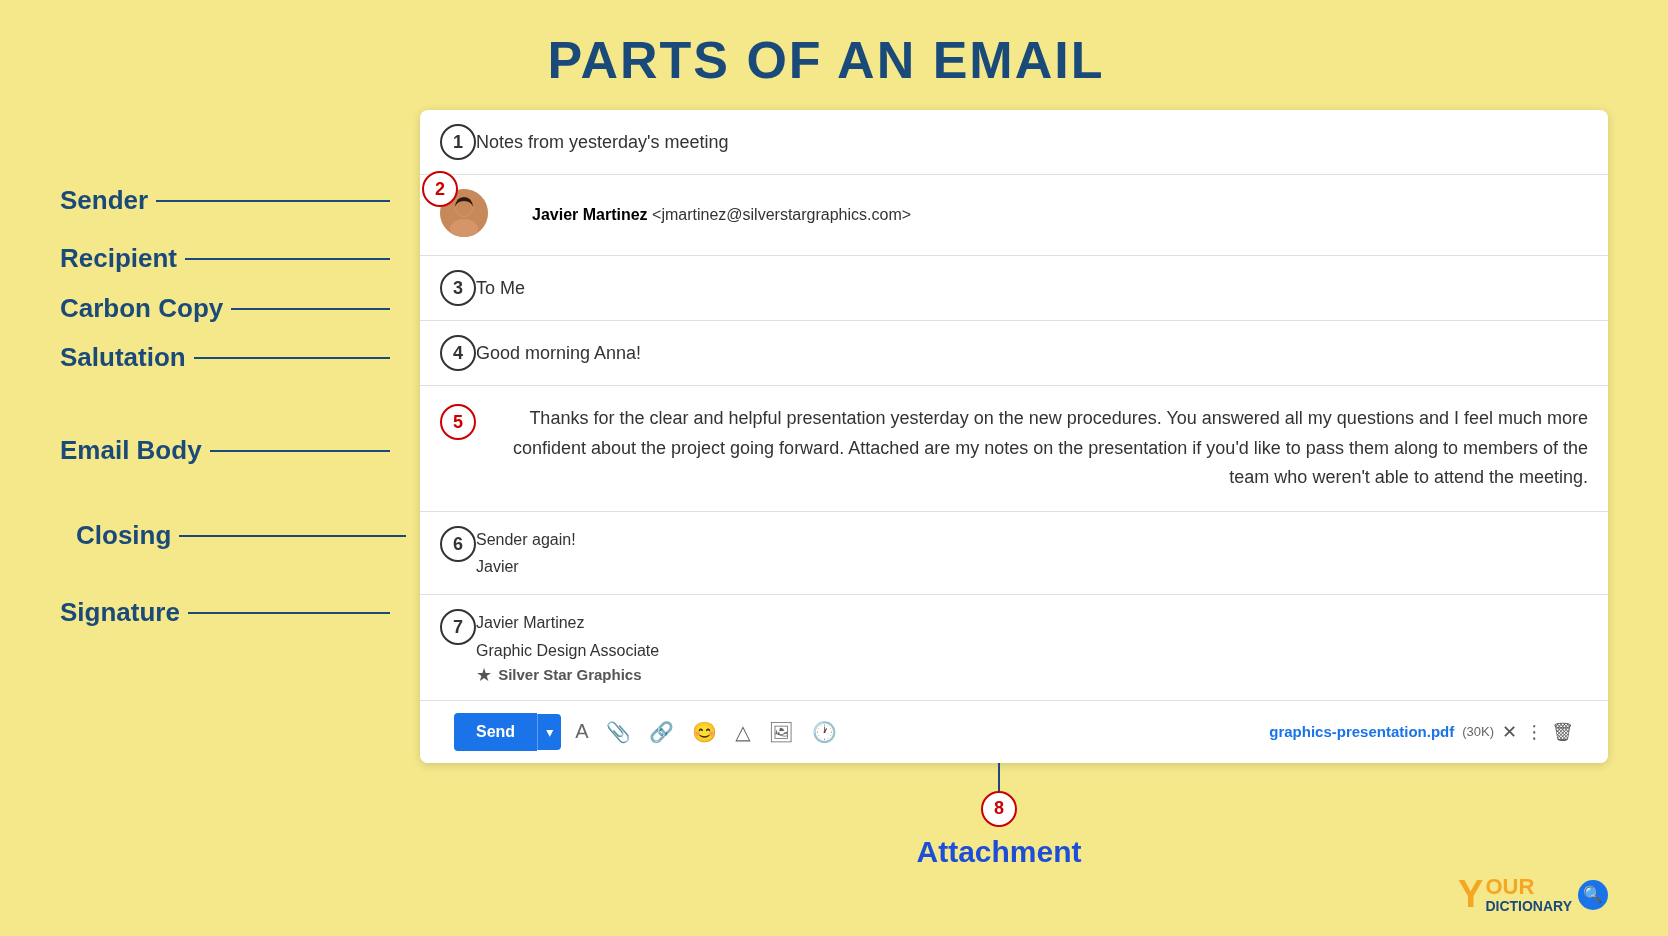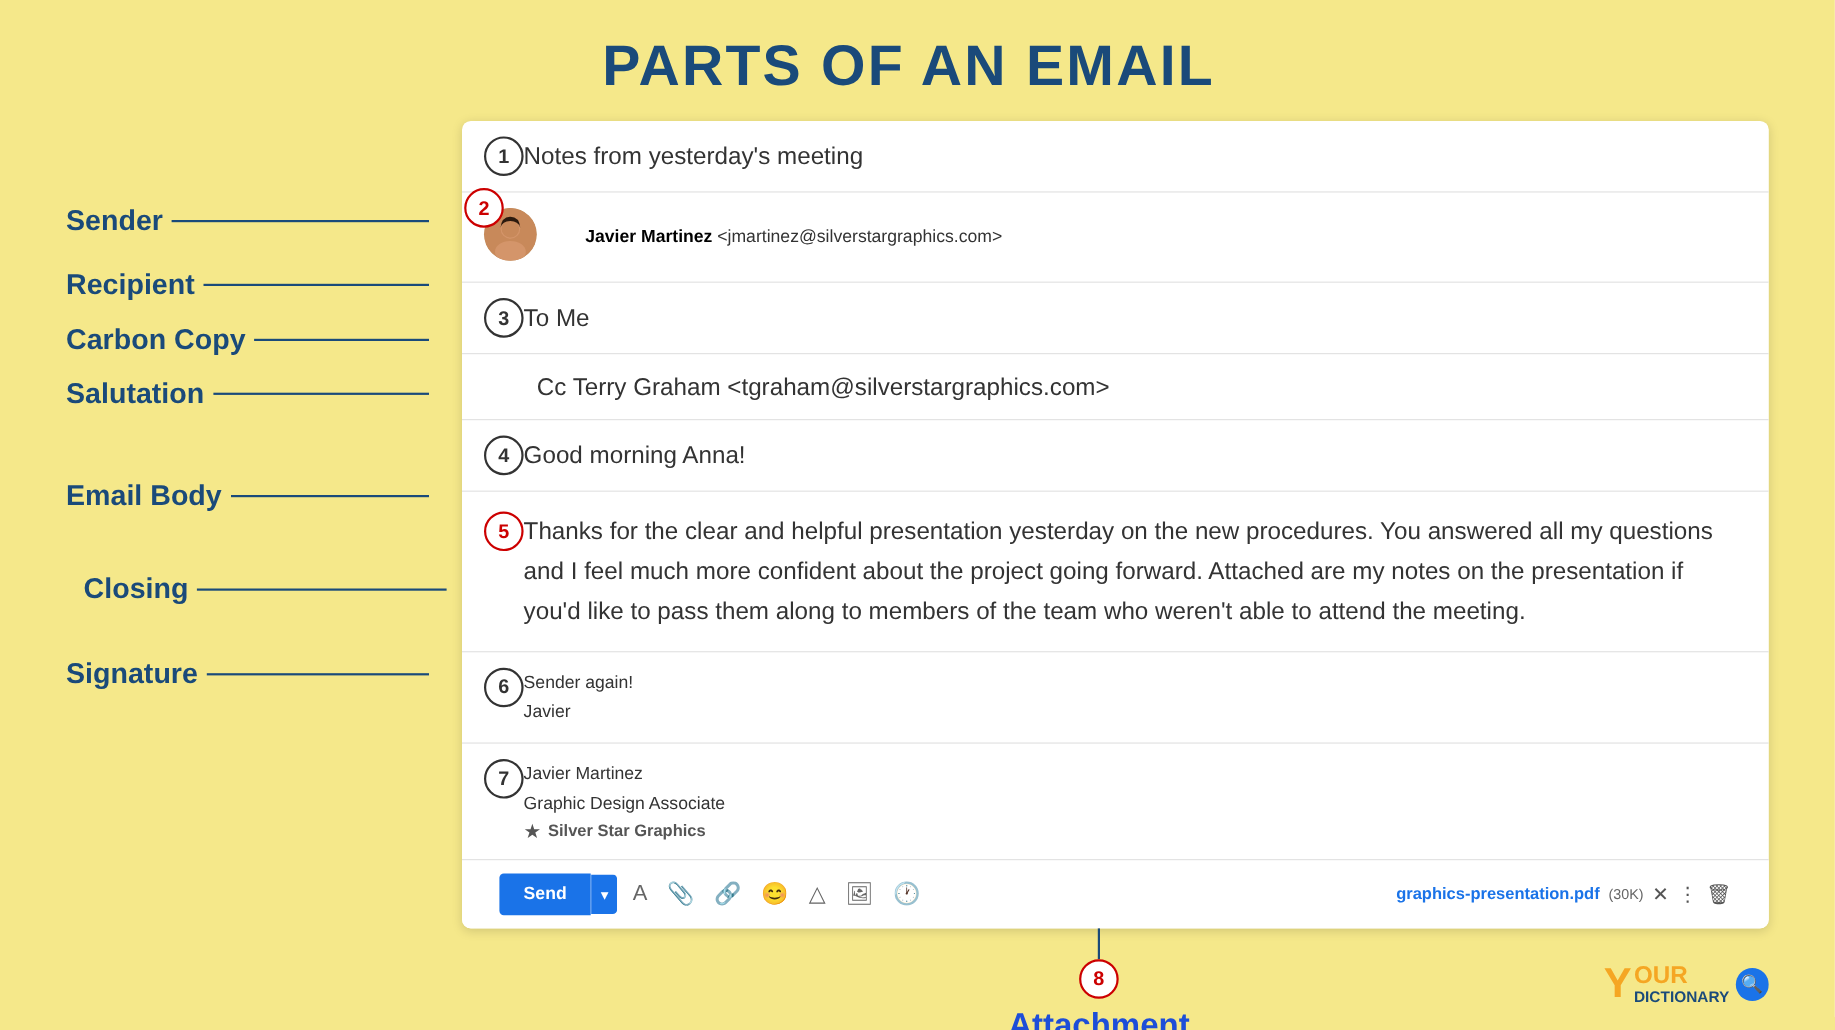--- a/index.html
+++ b/index.html
@@ -61,22 +61,23 @@
       flex-shrink: 0;
       margin-right: 12px;
       background: #c8a882;
       display: flex;
       align-items: center;
       justify-content: center;
       position: relative;
     }
 
     .subject-text {
-      font-size: 22px;
-      color: #333;
+      font-size: 18px;
+      color: #333;
+      text-align: right;
     }
 
     .sender-text {
       font-size: 16px;
       color: #333;
     }
 
     .sender-name {
       font-weight: 700;
     }
@@ -272,24 +273,20 @@
         <span class="sender-name">Javier Martinez</span>
         <span class="sender-text">&lt;jmartinez@silverstargraphics.com&gt;</span>
       </div>
     </div>
 
     <div class="email-row">
       <div class="badge-circle">3</div>
       <span class="subject-text">To Me</span>
     </div>
 
-    <div class="email-row">
-      <div style="width:36px; margin-right:12px;"></div>
-      <span class="subject-text">Cc Terry Graham &lt;tgraham@silverstargraphics.com&gt;</span>
-    </div>
 
     <div class="email-row">
       <div class="badge-circle">4</div>
       <span class="subject-text">Good morning Anna!</span>
     </div>
 
     <div class="email-row" style="align-items:flex-start; padding:18px 20px;">
       <div class="badge-circle red-badge">5</div>
       <span class="subject-text" style="line-height:1.65;">Thanks for the clear and helpful presentation yesterday on the new procedures. You answered all my questions and I feel much more confident about the project going forward. Attached are my notes on the presentation if you'd like to pass them along to members of the team who weren't able to attend the meeting.</span>
     </div>

